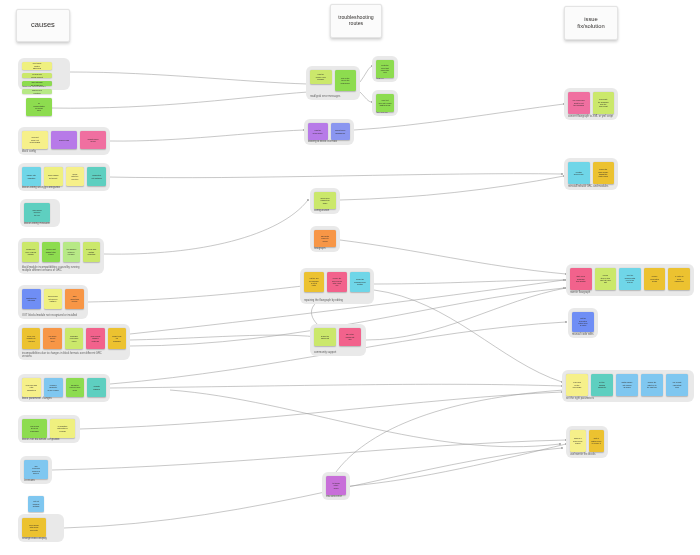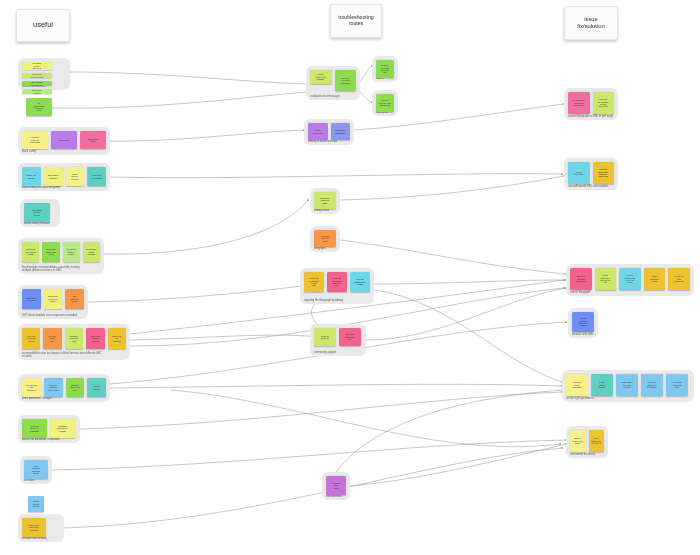--- a/index.html
+++ b/index.html
@@ -122,21 +122,21 @@
       <circle cx="566" cy="444" r="0.9" class="arrowdot"></circle>
       <path d="M 336,472 C 360,440 420,400 564,390"></path>
       <circle cx="564" cy="390" r="0.9" class="arrowdot"></circle>
       <path d="M 320,300 C 300,312 320,330 330,332"></path>
       <circle cx="330" cy="332" r="0.9" class="arrowdot"></circle>
       <path d="M 170,390 C 300,400 430,460 560,444"></path>
       <circle cx="560" cy="444" r="0.9" class="arrowdot"></circle>
     </svg>
 
   <div id="headers">
-      <div class="colhead" style="left: 16px; top: 9px; width: 52px; height: 31px; font-size: 7.5px; white-space: pre-line;">useful</div>
+      <div class="colhead" style="left: 16px; top: 9px; width: 52px; height: 31px; font-size: 7.5px; white-space: pre-line;">causes</div>
       <div class="colhead" style="left: 330px; top: 4px; width: 50px; height: 32px; font-size: 5.2px; white-space: pre-line;">troubleshooting
 routes</div>
       <div class="colhead" style="left: 564px; top: 6px; width: 52px; height: 32px; font-size: 5.8px; white-space: pre-line;">issue
 fix/solution</div>
     </div>
   <div id="groups">
       <div class="group col" style="left: 18px; top: 58px; width: 52px; height: 32px;">
         <div class="notes">
           <div class="note" style="background: rgb(239, 240, 127); width: 30px; height: 8px; white-space: pre-line;">don't know
 what is

